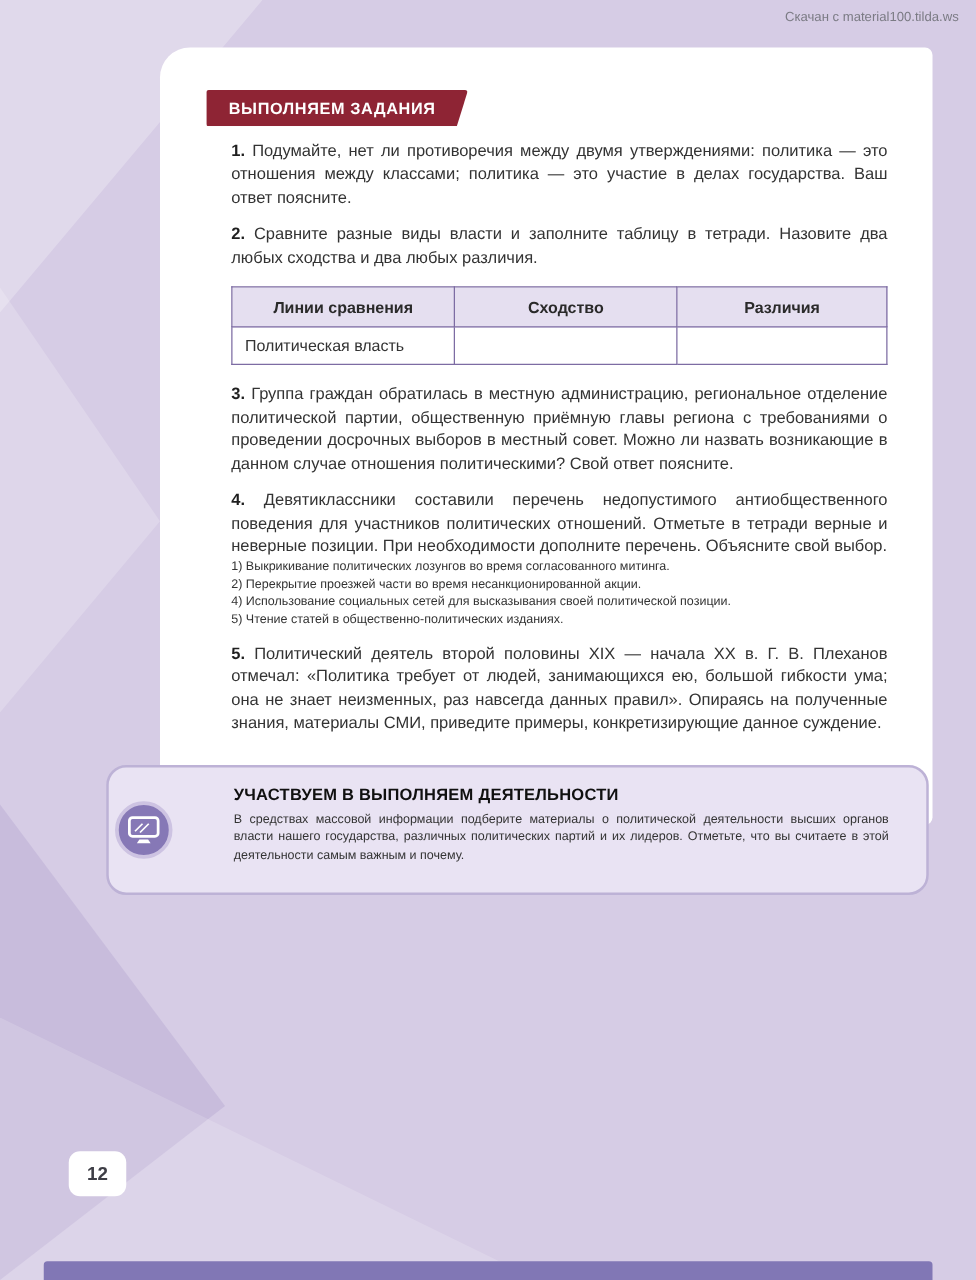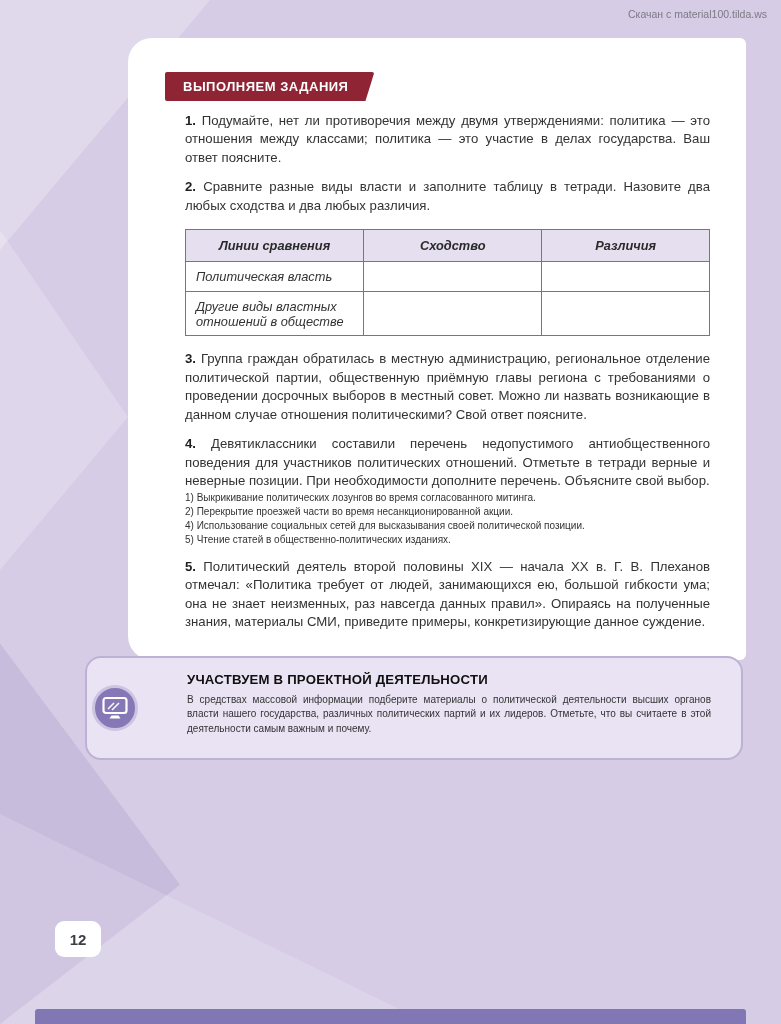--- a/index.html
+++ b/index.html
@@ -26,21 +26,21 @@
     display:inline-block; margin-left:-20px;
     background:#8e2434; color:#ffffff;
     font-weight:bold; font-size:13px; letter-spacing:.5px;
     padding:7px 26px 7px 18px; border-radius:2px;
     clip-path:polygon(0 0,100% 0,calc(100% - 9px) 100%,0 100%);
   }
 
   .task { font-size:13.2px; line-height:1.4; color:#333333; text-align:justify; margin-top:11px; }
   .task b { color:#1f1f1f; }
 
-  .cmp-table { width:100%; border-collapse:collapse; margin:14px 0 14px 0;font-style:italic; }
+  .cmp-table { width:100%; border-collapse:collapse; margin:14px 0 14px 0; }
   .cmp-table th, .cmp-table td { border:1px solid #7d6ca3; font-size:12.8px; color:#333333; padding:6px 10px; vertical-align:middle; }
   .cmp-table th { background:#e5dff0; font-weight:bold; text-align:center; padding:8px 6px; color:#2a2a2a; }
   .cmp-table .c1 { width:34%; }
   .cmp-table .c2 { width:34%; }
   .cmp-table .c3 { width:32%; }
   .cmp-table td.rowlabel { text-align:left; }
   .cmp-table tr.r1 td { height:30px; }
   .cmp-table tr.r2 td { height:44px; }
 
   .list-intro { margin-top:12px; font-size:13.2px; color:#333333; font-style:italic; }
@@ -104,25 +104,20 @@
           <th class="c2">Сходство</th>
           <th class="c3">Различия</th>
         </tr>
       </thead>
       <tbody>
         <tr class="r1">
           <td class="rowlabel">Политическая власть</td>
           <td></td>
           <td></td>
         </tr>
-        <tr class="r2">
-          <td class="rowlabel">Другие виды властных отношений в обществе</td>
-          <td></td>
-          <td></td>
-        </tr>
       </tbody>
     </table>
 
     <p class="task">
       <b>3.</b>
       <span>Группа граждан обратилась в местную администрацию, региональное отделение политической партии, общественную приёмную главы региона с требованиями о проведении досрочных выборов в местный совет. Можно ли назвать возникающие в данном случае отношения политическими? Свой ответ поясните.</span>
     </p>
 
     <p class="task">
       <b>4.</b>
@@ -145,21 +140,21 @@
     <div class="project-box">
       <div class="project-icon">
         <svg width="26" height="24" viewBox="0 0 26 24" aria-hidden="true">
           <rect x="1.5" y="2" width="23" height="15" rx="2.5" fill="none" stroke="#ffffff" stroke-width="2.2"></rect>
           <line x1="6" y1="13" x2="12" y2="7" stroke="#ffffff" stroke-width="1.4"></line>
           <line x1="10" y1="14" x2="17" y2="7" stroke="#ffffff" stroke-width="1.4"></line>
           <path d="M9.5 19.5 h7 l2 3 h-11 z" fill="#ffffff"></path>
         </svg>
       </div>
       <div>
-        <div class="project-title">УЧАСТВУЕМ В ПРОЕКТНОЙ ДЕЯТЕЛЬНОСТИ</div>
+        <div class="project-title">УЧАСТВУЕМ В ВЫПОЛНЯЕМ ДЕЯТЕЛЬНОСТИ</div>
         <p class="project-text">В средствах массовой информации подберите материалы о политической деятельности высших органов власти нашего государства, различных политических партий и их лидеров. Отметьте, что вы считаете в этой деятельности самым важным и почему.</p>
       </div>
     </div>
 
   </div>
 
   <div class="page-number">
     <span>12</span>
   </div>
 

